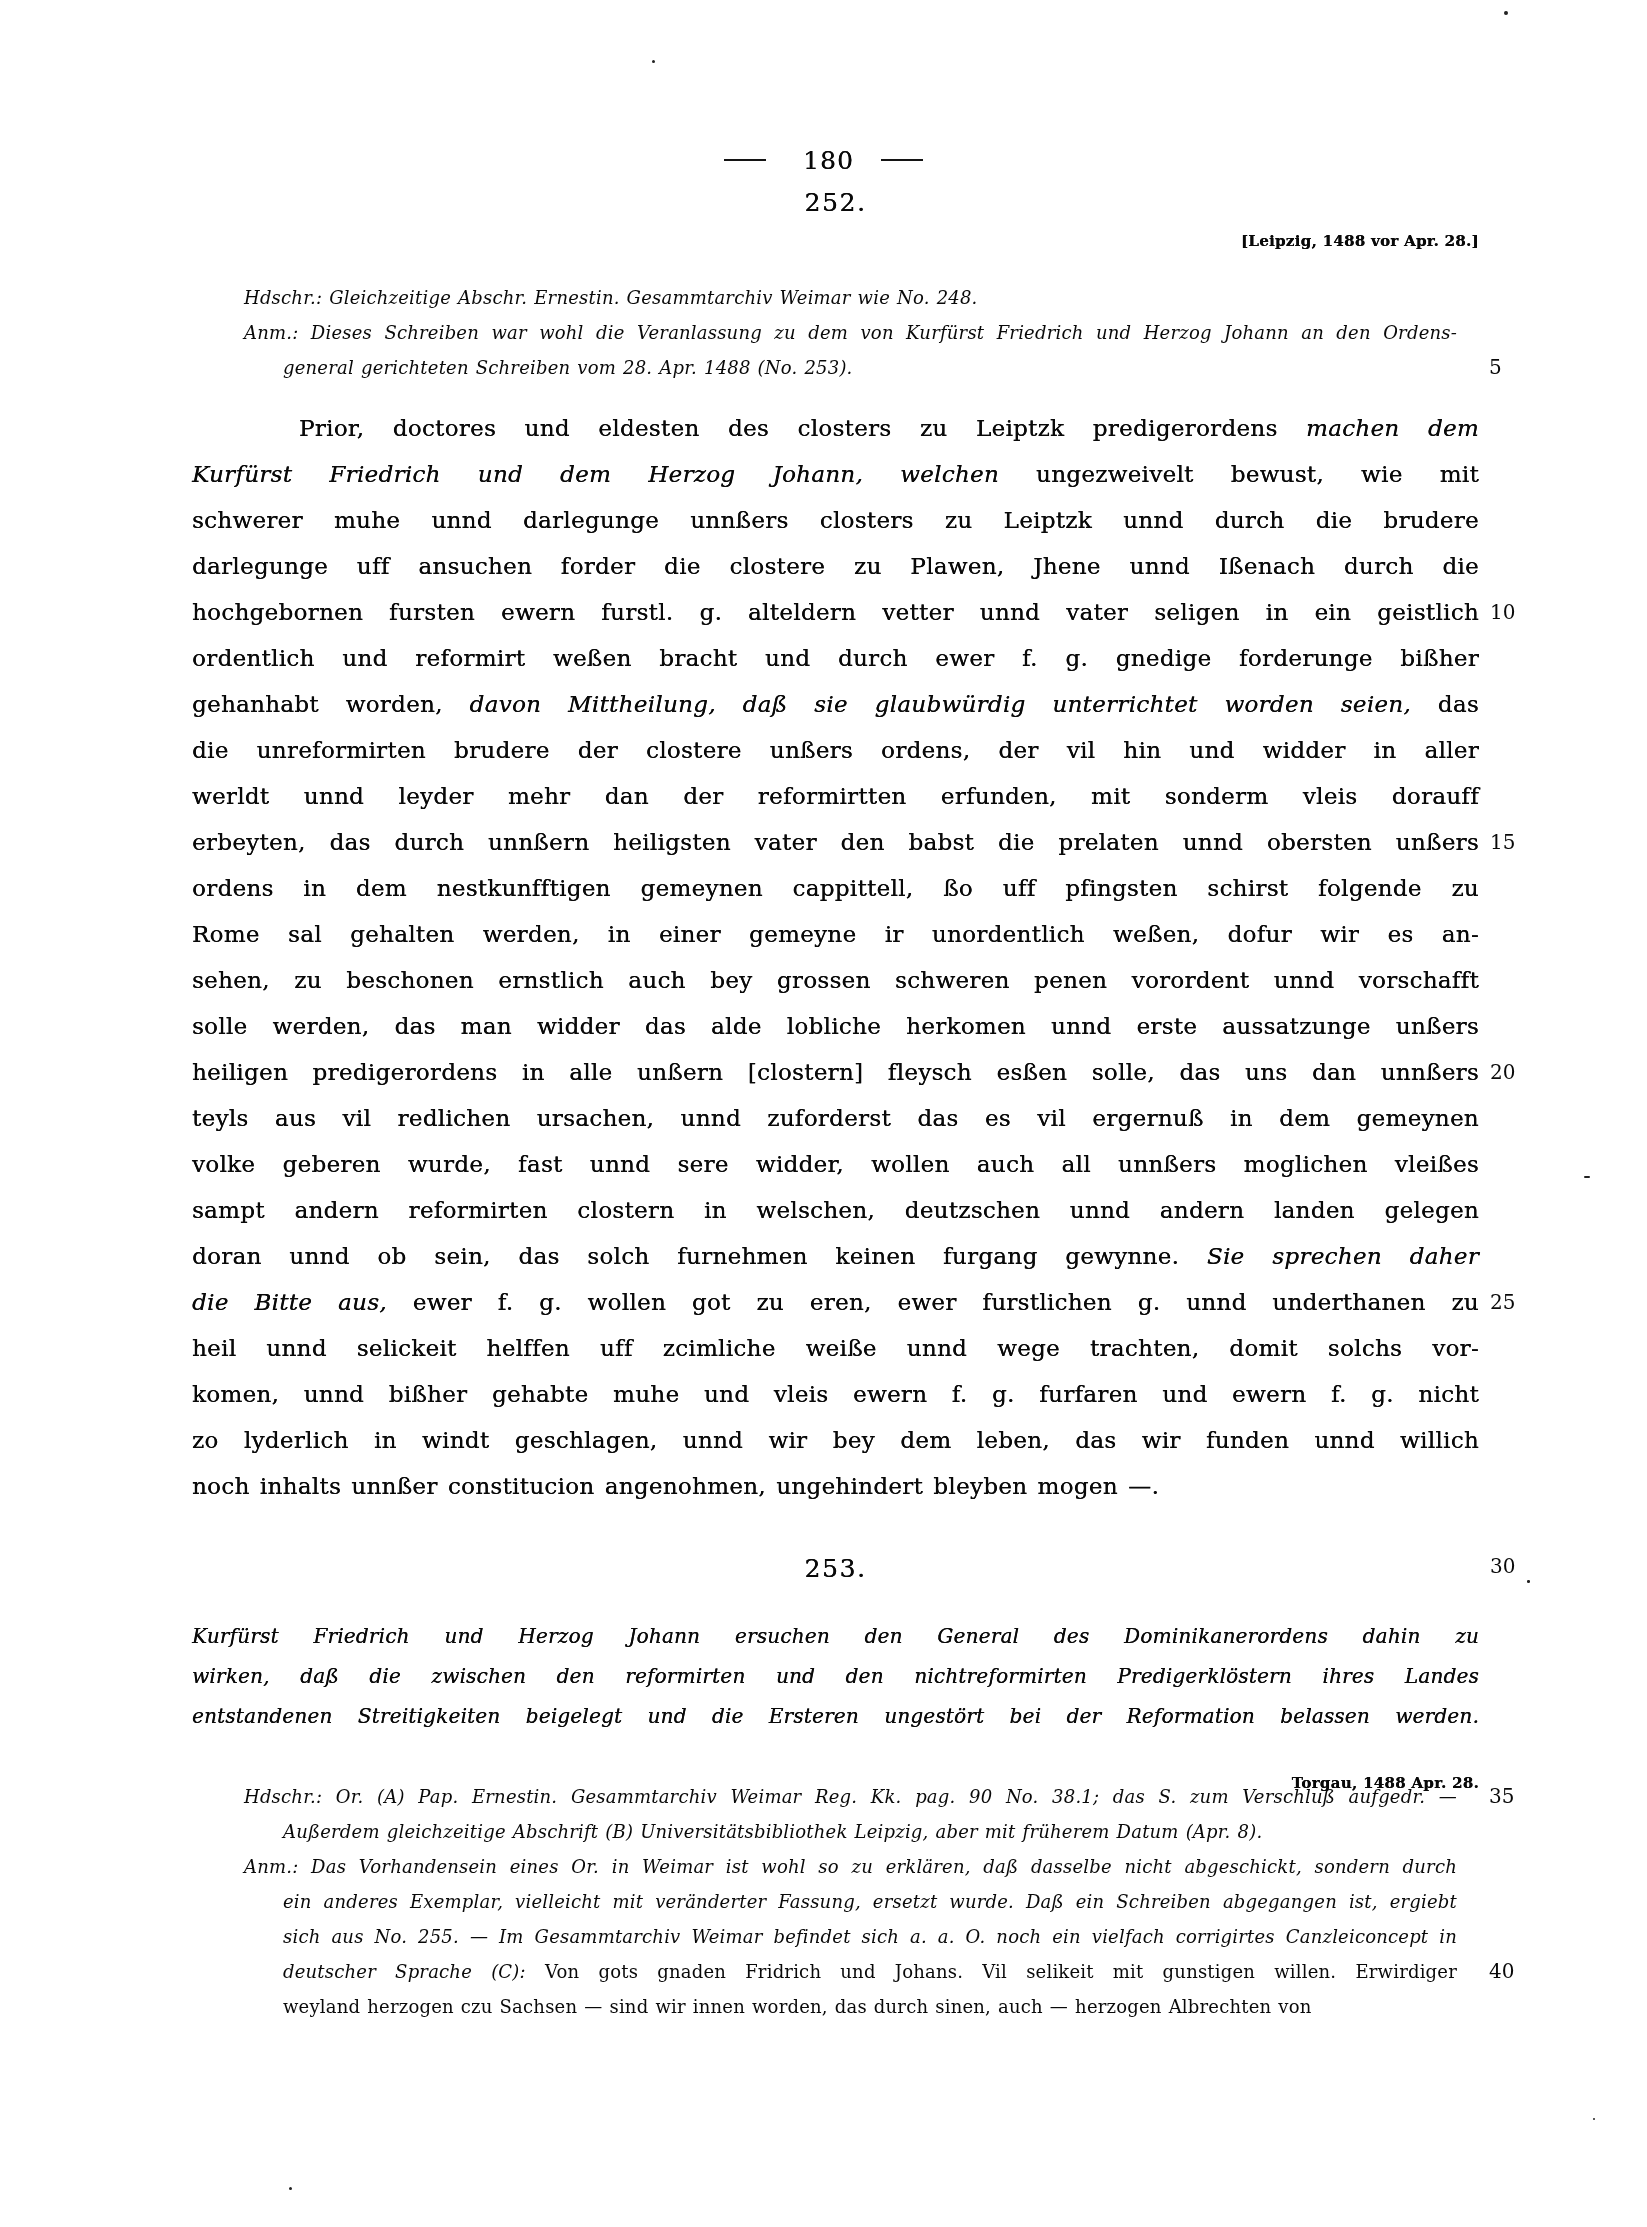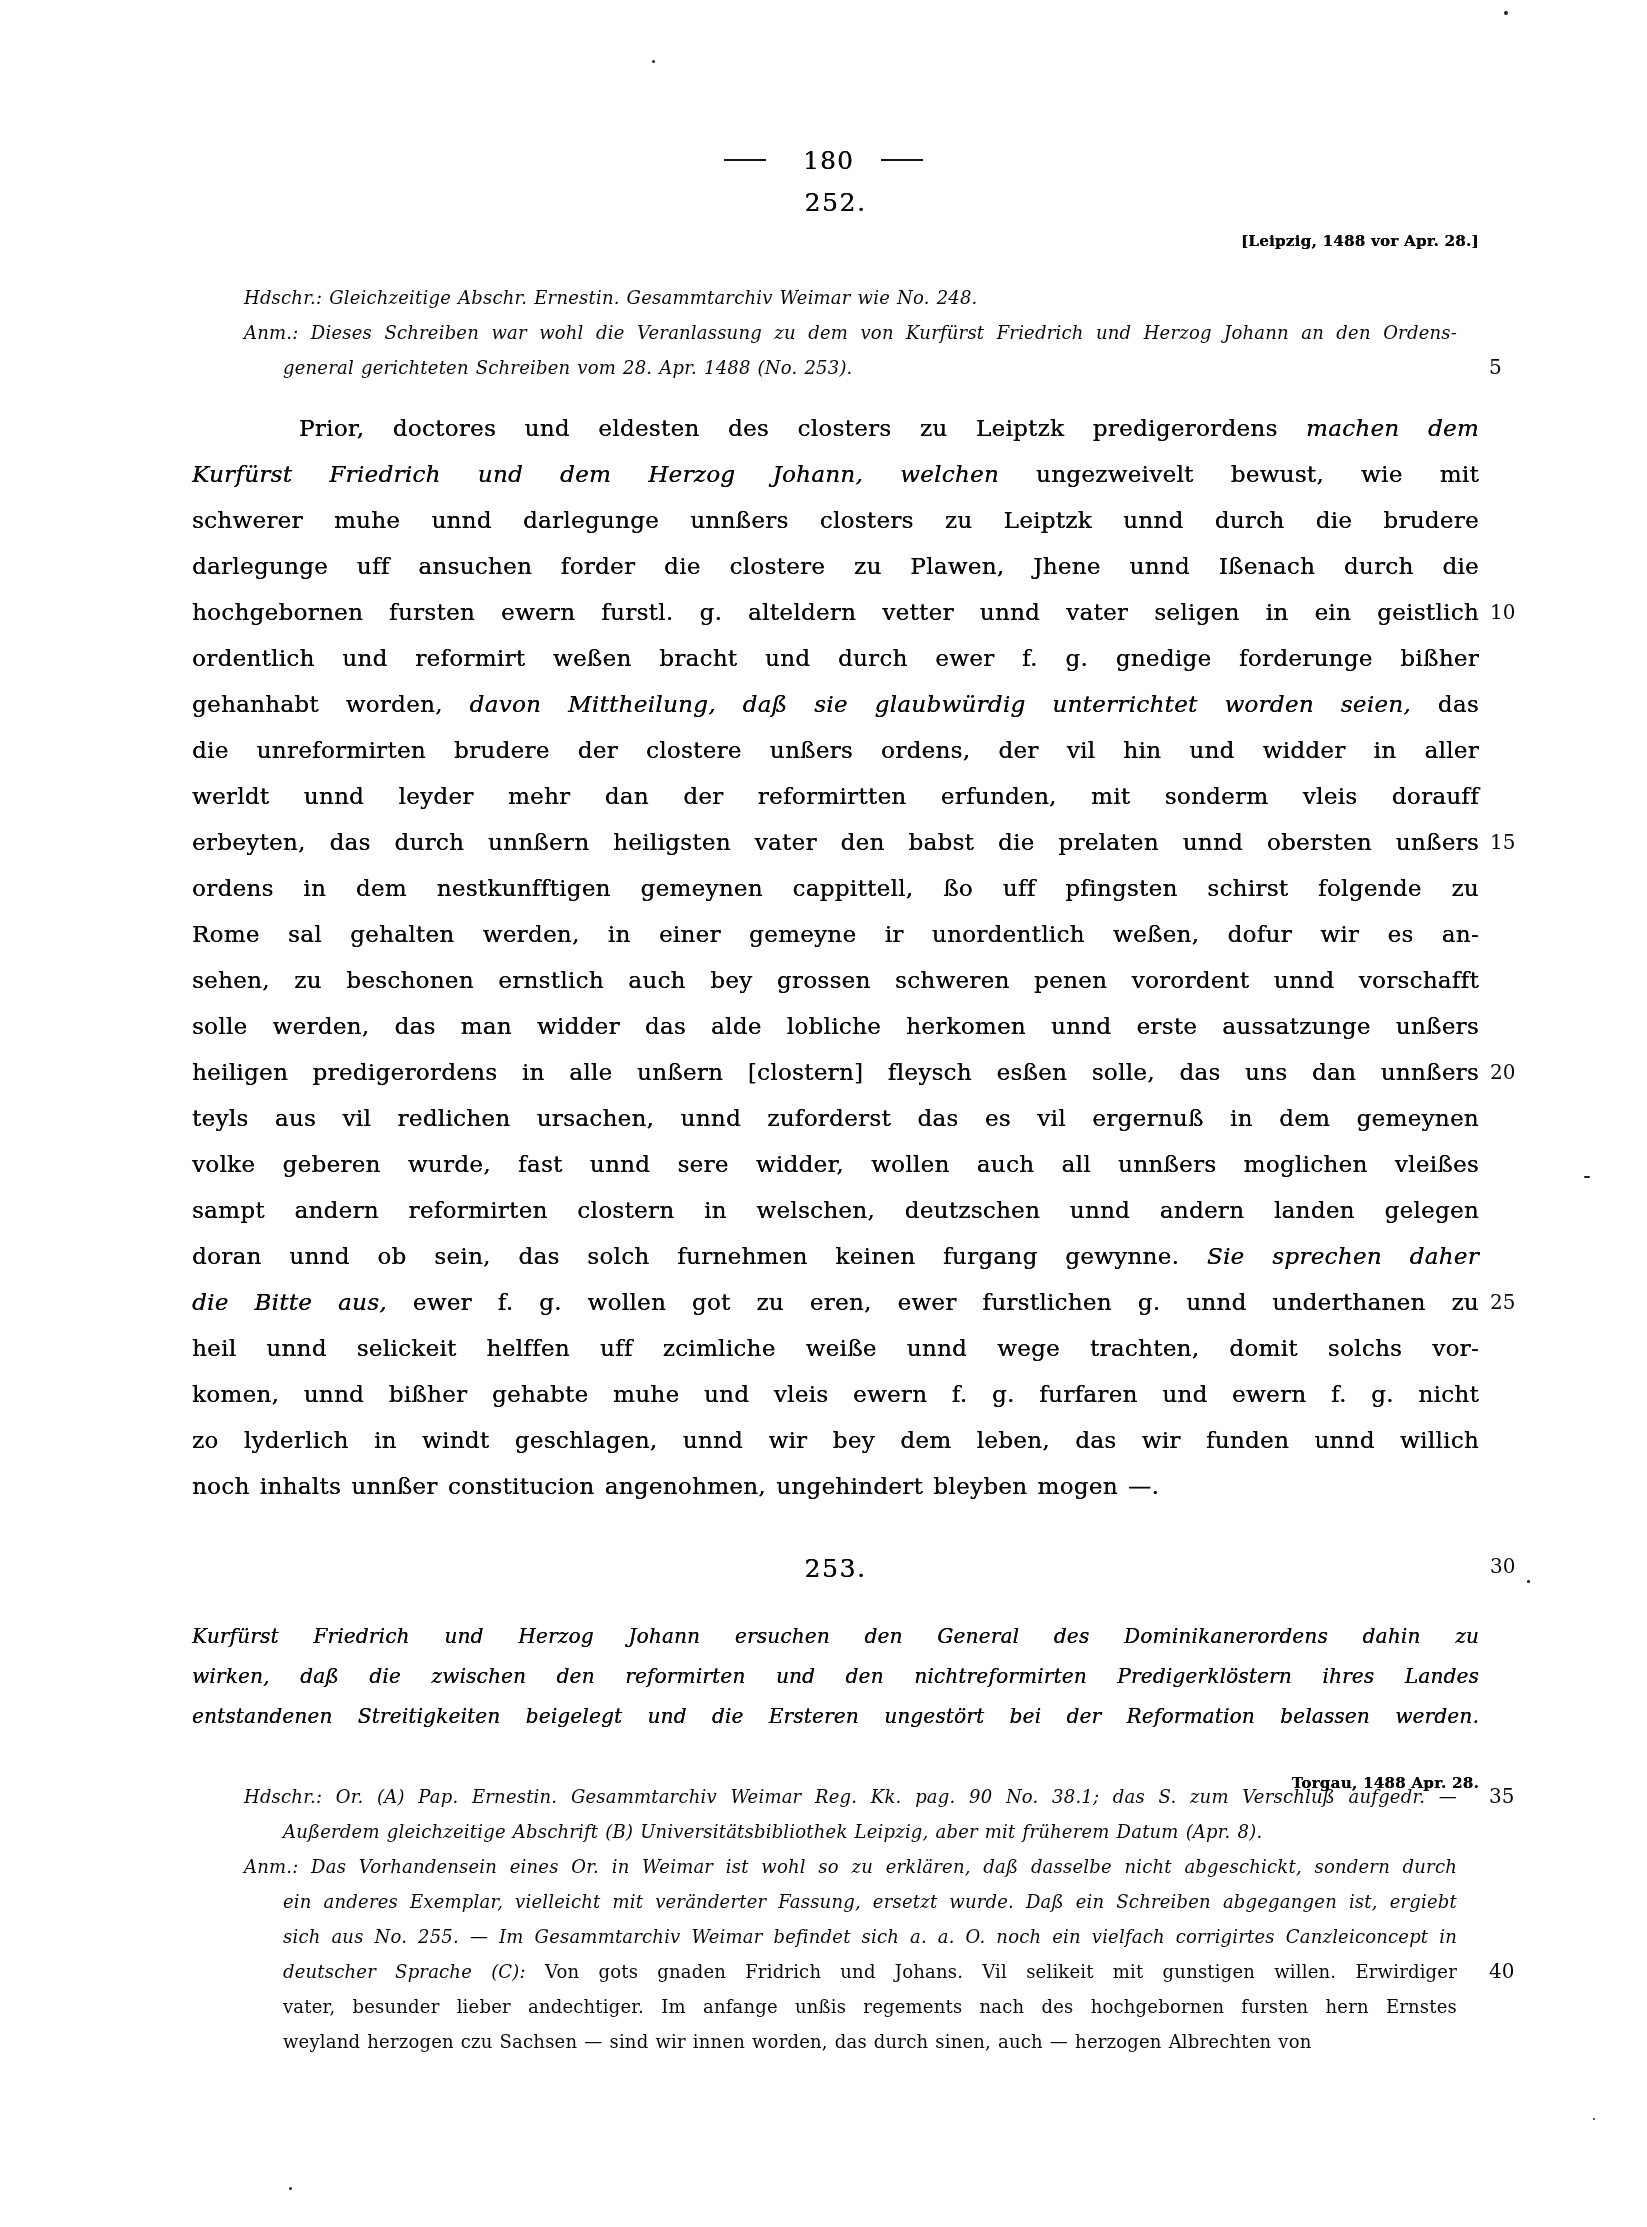--- a/index.html
+++ b/index.html
@@ -120,21 +120,20 @@
 
 <div class="dateline" style="top:1752px;margin-top:22px;">Torgau, 1488 Apr. 28.</div>
 
 <div class="notes" style="top:1779px;">
     <div class="line"><span class="it">Hdschr.: Or. (A) Pap. Ernestin. Gesammtarchiv Weimar Reg. Kk. pag. 90 No. 38.1; das S. zum Verschluß aufgedr. —</span><span class="lineno">35</span></div>
     <div class="line cont noj"><span class="it">Außerdem gleichzeitige Abschrift (B) Universitätsbibliothek Leipzig, aber mit früherem Datum (Apr. 8).</span></div>
     <div class="line"><span class="it">Anm.: Das Vorhandensein eines Or. in Weimar ist wohl so zu erklären, daß dasselbe nicht abgeschickt, sondern durch</span></div>
     <div class="line cont"><span class="it">ein anderes Exemplar, vielleicht mit veränderter Fassung, ersetzt wurde.  Daß ein Schreiben abgegangen ist, ergiebt</span></div>
     <div class="line cont"><span class="it">sich aus No. 255. — Im Gesammtarchiv Weimar befindet sich a. a. O. noch ein vielfach corrigirtes Canzleiconcept in</span></div>
     <div class="line cont"><span class="it">deutscher Sprache (C): </span><span class="rm">Von gots gnaden Fridrich und Johans.  Vil selikeit mit gunstigen willen.  Erwirdiger</span><span class="lineno">40</span></div>
-    <div class="line cont"><span class="rm">vater, besunder lieber andechtiger.  Im anfange unßis regements nach des hochgebornen fursten hern Ernstes</span></div>
     <div class="line cont noj"><span class="rm">weyland herzogen czu Sachsen — sind wir innen worden, das durch sinen, auch — herzogen Albrechten von</span></div>
   </div>
 
 <div class="speck" style="left:1504px;top:11px;width:3.8px;height:3.8px;"></div>
 <div class="speck" style="left:652px;top:60px;width:3.3px;height:3.3px;"></div>
 <div class="speck" style="left:1584px;top:1176px;width:5.5px;height:2.2px;border-radius:1.1px;"></div>
 <div class="speck" style="left:1527px;top:1580px;width:2.7px;height:2.7px;"></div>
 <div class="speck" style="left:289px;top:2187px;width:3.3px;height:3.3px;"></div>
 <div class="speck" style="left:1593px;top:2118px;width:2.2px;height:2.2px;"></div>
 

